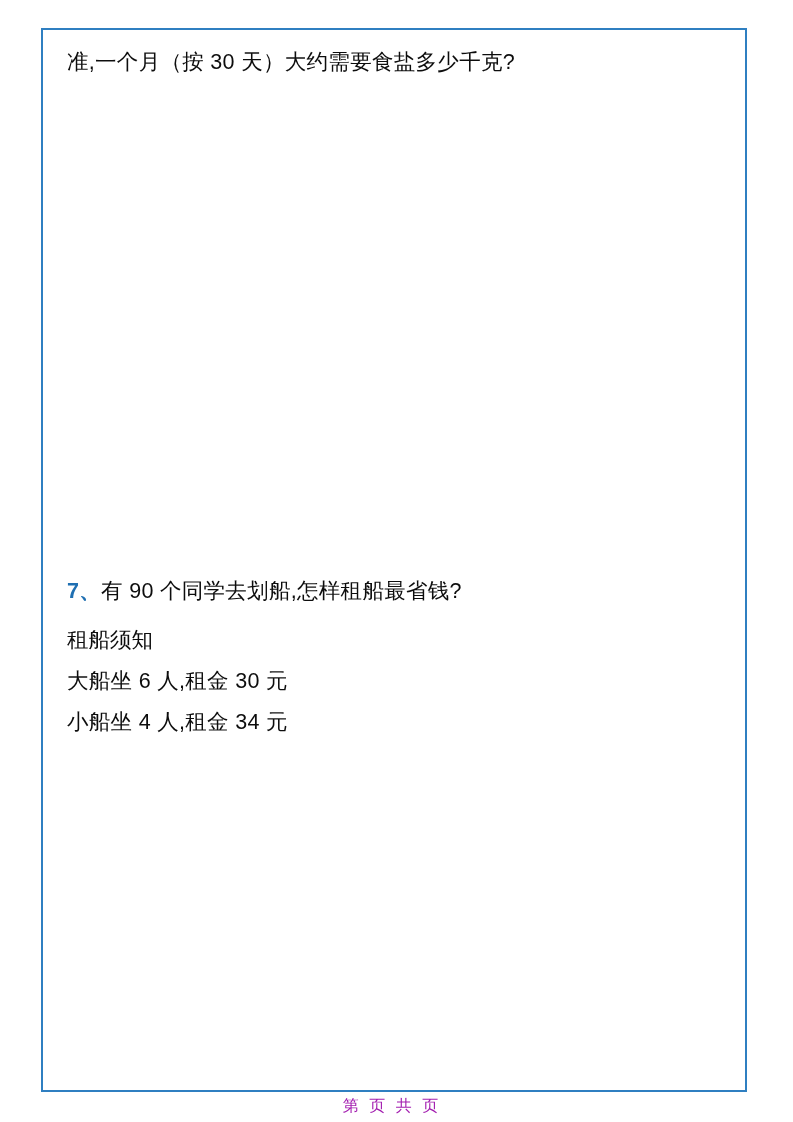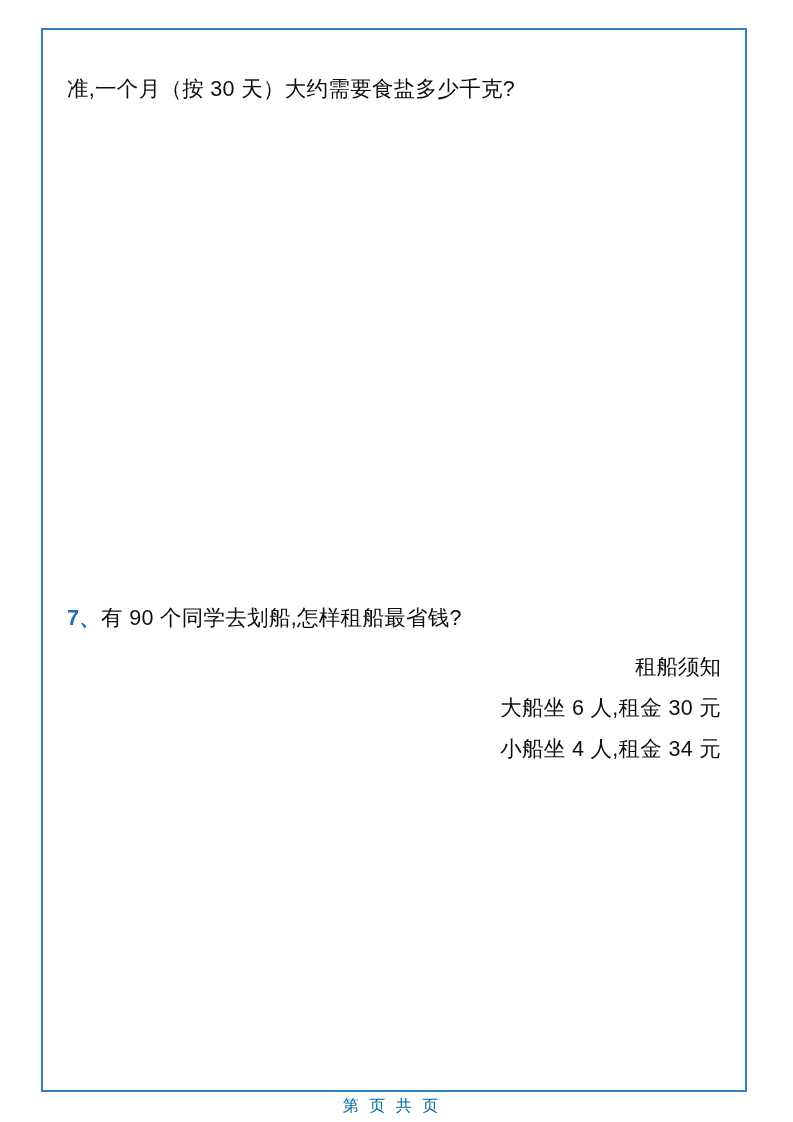--- a/index.html
+++ b/index.html
@@ -28,61 +28,61 @@
     left: 41px;
     top: 28px;
     width: 706px;
     height: 1064px;
     border: 2px solid #2f7fc1;
     box-sizing: border-box;
   }
   .content {
     position: absolute;
     left: 45px;
-    top: 47px;
+    top: 20px;
     width: 698px;
     height: 1056px;
     box-sizing: border-box;
     padding: 24px 22px 0 22px;
   }
   .q-block {
     font-size: 21.5px;
     line-height: 1.72;
     letter-spacing: 0.3px;
     color: #0d0d0d;
     text-align: justify;
   }
   .q-num {
     color: #1f6fb2;
     font-weight: bold;
   }
   .spacer-1 { height: 96px; }
   .spacer-2 { height: 396px; }
   .notice {
-    text-align: right;
+    text-align: left;
     font-size: 21.5px;
     line-height: 1.9;
     color: #0d0d0d;
     margin-top: 10px;
   }
   .notice .line {
     display: block;
   }
   .notice .line.indent {
     letter-spacing: 0.3px;
   }
   .footer {
     position: absolute;
     left: 0;
     top: 1096px;
     width: 784px;
     text-align: center;
     font-size: 16px;
     letter-spacing: 3px;
-    color: #0369a1;
+    color: #a21caf;
   }
 </style>
 </head>
 <body>
 
 <div class="page">
   <div class="doc-border"></div>
 
   <div class="content">
 

